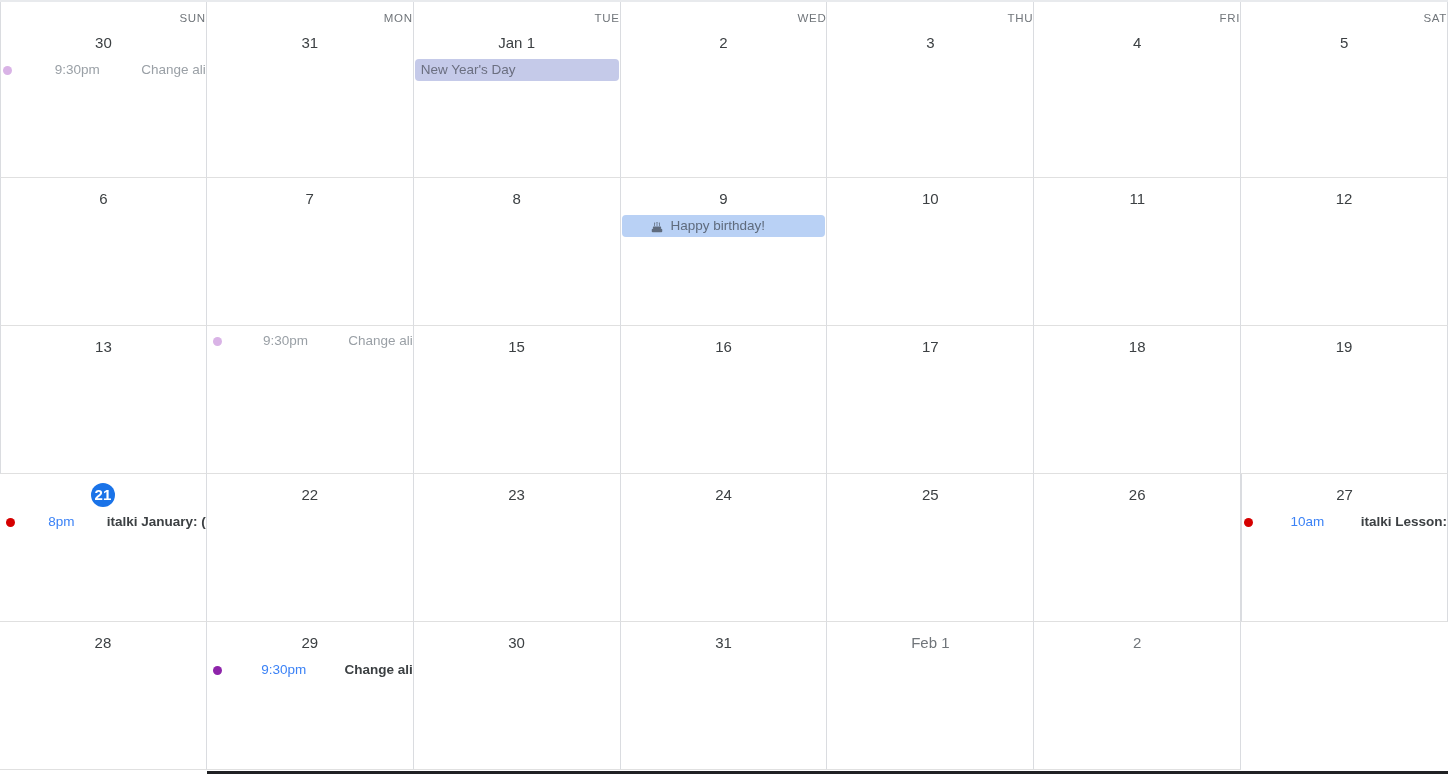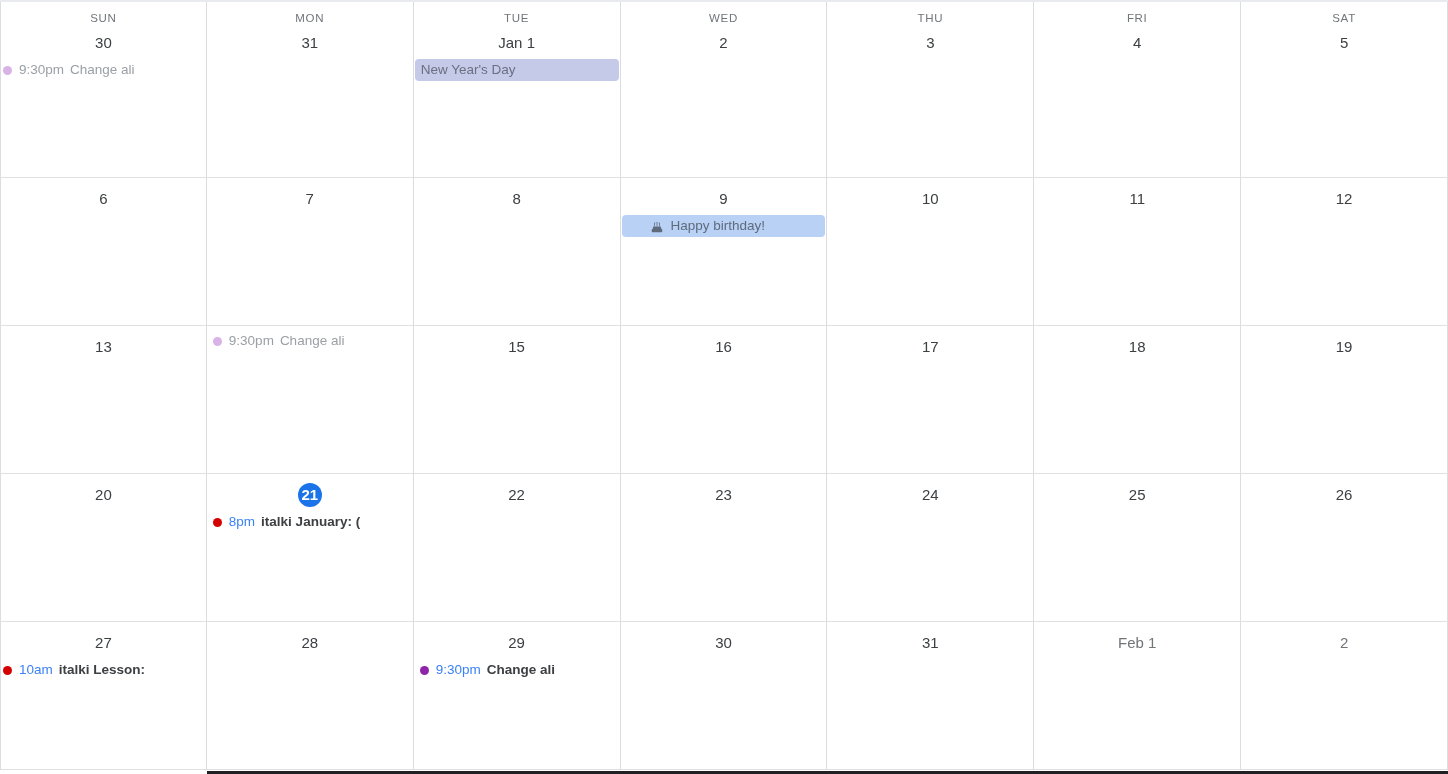--- a/index.html
+++ b/index.html
@@ -53,21 +53,21 @@
     padding: 0;
     overflow: hidden;
     background: #ffffff;
   }
   .day-cell.col-first {
     border-left: 1px solid #dadce0;
   }
 
   
   .dow-label {
-    text-align: center;
+    text-align: right;
     font-size: 11.5px;
     letter-spacing: 0.7px;
     color: #70757a;
     margin-top: 9px;
     line-height: 14px;
     height: 14px;
   }
   .day-number {
     text-align: center;
     font-size: 15px;
@@ -114,20 +114,21 @@
     font-size: 13.5px;
     white-space: nowrap;
     overflow: hidden;
     box-sizing: border-box;
   }
 
   
   .event.timed {
     padding-left: 6px;
     color: #3c4043;
+    justify-content: space-between;
   }
   .event.timed .dot {
     flex: 0 0 auto;
     width: 9px;
     height: 9px;
     border-radius: 50%;
     margin-right: 7px;
     display: inline-block;
   }
   .event.timed .etime {
@@ -363,26 +364,20 @@
           <span class="num">18</span>
         </div>
         <div class="events"></div>
       </div>
       <div class="day-cell no-dow">
         <div class="day-number">
           <span class="num">19</span>
         </div>
         <div class="events"></div>
       </div>
-      <div class="day-cell col-first no-dow">
-        <div class="day-number">
-          <span class="num">20</span>
-        </div>
-        <div class="events"></div>
-      </div>
       <div class="day-cell today no-dow">
         <div class="day-number">
           <span class="num">21</span>
         </div>
         <div class="events">
           <div class="event timed">
             <span class="dot" style="background: rgb(213, 0, 0);"></span>
             <span class="etime">8pm</span>
             <span class="etitle">italki January: (</span>
           </div>

